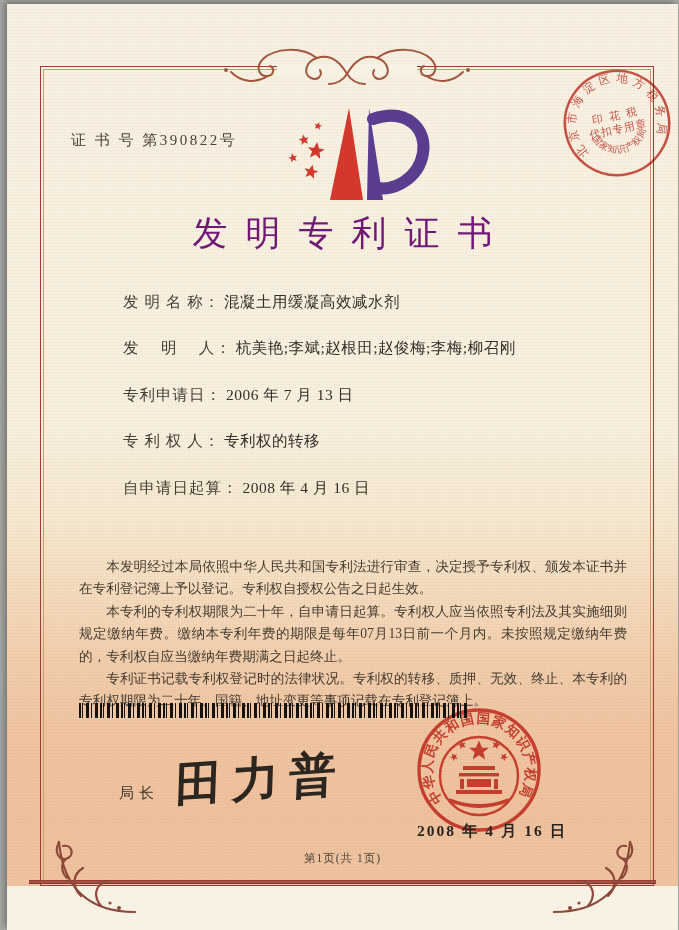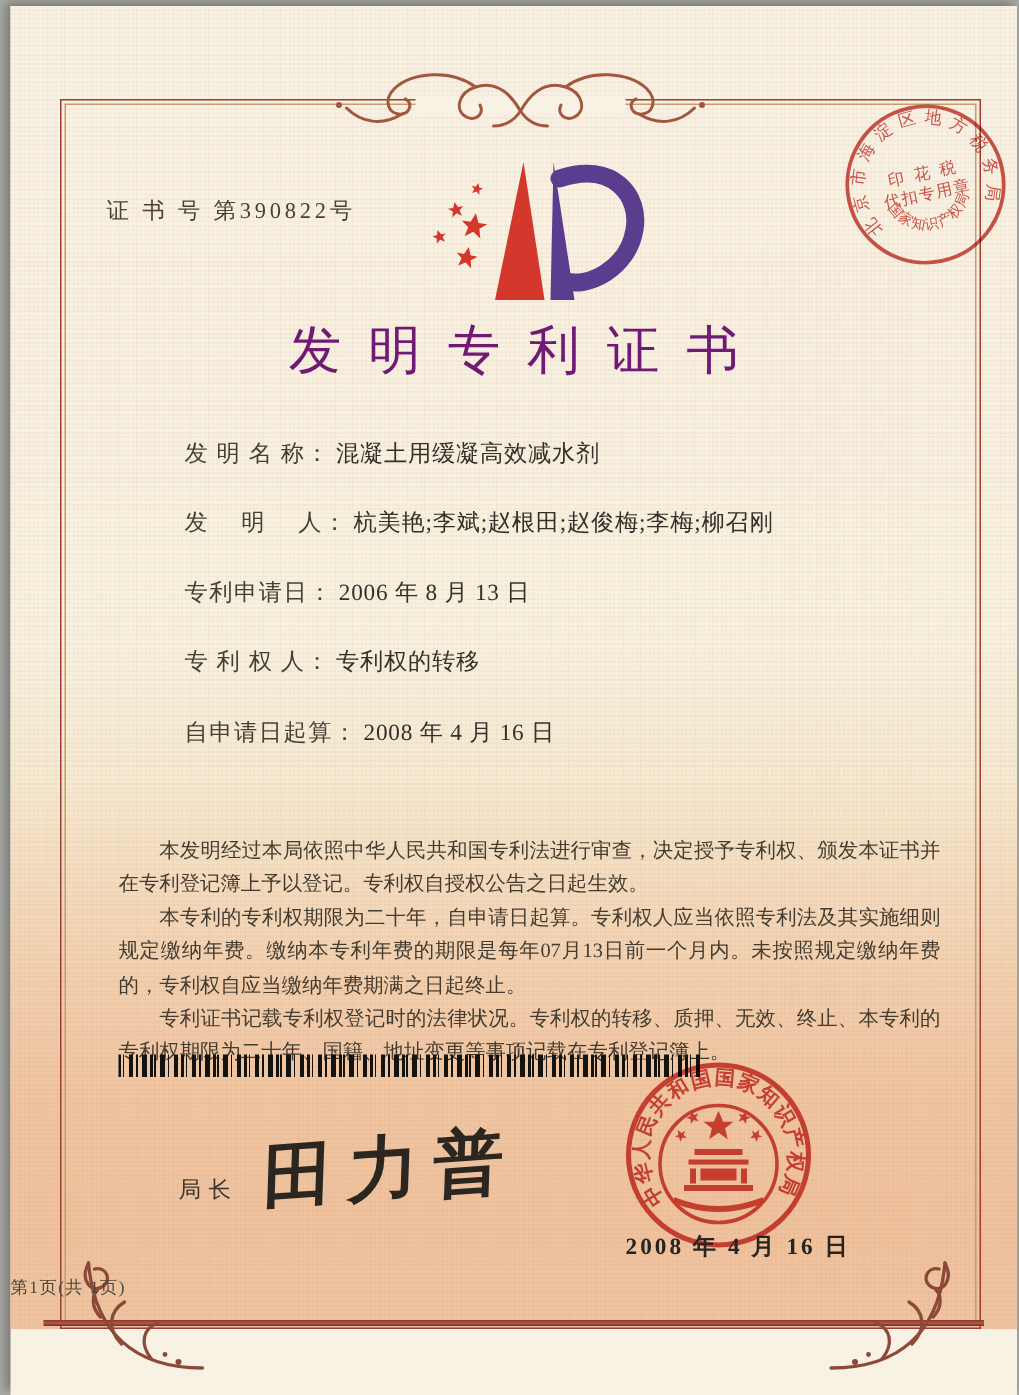--- a/index.html
+++ b/index.html
@@ -44,21 +44,21 @@
     letter-spacing:5px;color:#3c352c;}
   .sig-name{position:absolute;left:168px;top:744px;font-size:47px;
     font-weight:700;color:#2b2620;transform:rotate(-4deg) skewX(-6deg);
     letter-spacing:10px;}
   .stamp{position:absolute;left:551px;top:60px;width:118px;height:118px;
     transform:rotate(-12deg);opacity:.9;mix-blend-mode:multiply;}
   .seal{position:absolute;left:406px;top:700px;width:132px;height:132px;
     opacity:.92;mix-blend-mode:multiply;}
   .seal-date{position:absolute;left:410px;top:817px;font-size:15.5px;
     letter-spacing:2px;color:#28241f;font-weight:600;}
-  .footer{position:absolute;left:0;right:0;top:847px;text-align:left;
+  .footer{position:absolute;left:0;right:0;top:847px;text-align:center;
     font-size:11.5px;color:#4c443a;letter-spacing:1px;}
   .ornament-top{position:absolute;left:210px;top:40px;width:260px;height:48px;}
   .corner{position:absolute;width:92px;height:82px;}
   .corner.bl{left:40px;top:830px;}
   .corner.br{right:36px;top:830px;transform:scaleX(-1);}
   svg text{font-family:"Liberation Serif","DejaVu Serif",serif;}
 </style>
 </head>
 <body>
 
@@ -143,21 +143,21 @@
     <div class="field-row">
       <span class="field-label">发 明 名 称：</span>
       <span class="field-value">混凝土用缓凝高效减水剂</span>
     </div>
     <div class="field-row">
       <span class="field-label">发　 明　 人：</span>
       <span class="field-value">杭美艳;李斌;赵根田;赵俊梅;李梅;柳召刚</span>
     </div>
     <div class="field-row">
       <span class="field-label">专利申请日：</span>
-      <span class="field-value">2006 年 8 月 13 日</span>
+      <span class="field-value">2006 年 7 月 13 日</span>
     </div>
     <div class="field-row">
       <span class="field-label">专 利 权 人：</span>
       <span class="field-value">专利权的转移</span>
     </div>
     <div class="field-row">
       <span class="field-label">自申请日起算：</span>
       <span class="field-value">2008 年 4 月 16 日</span>
     </div>
   </div>

